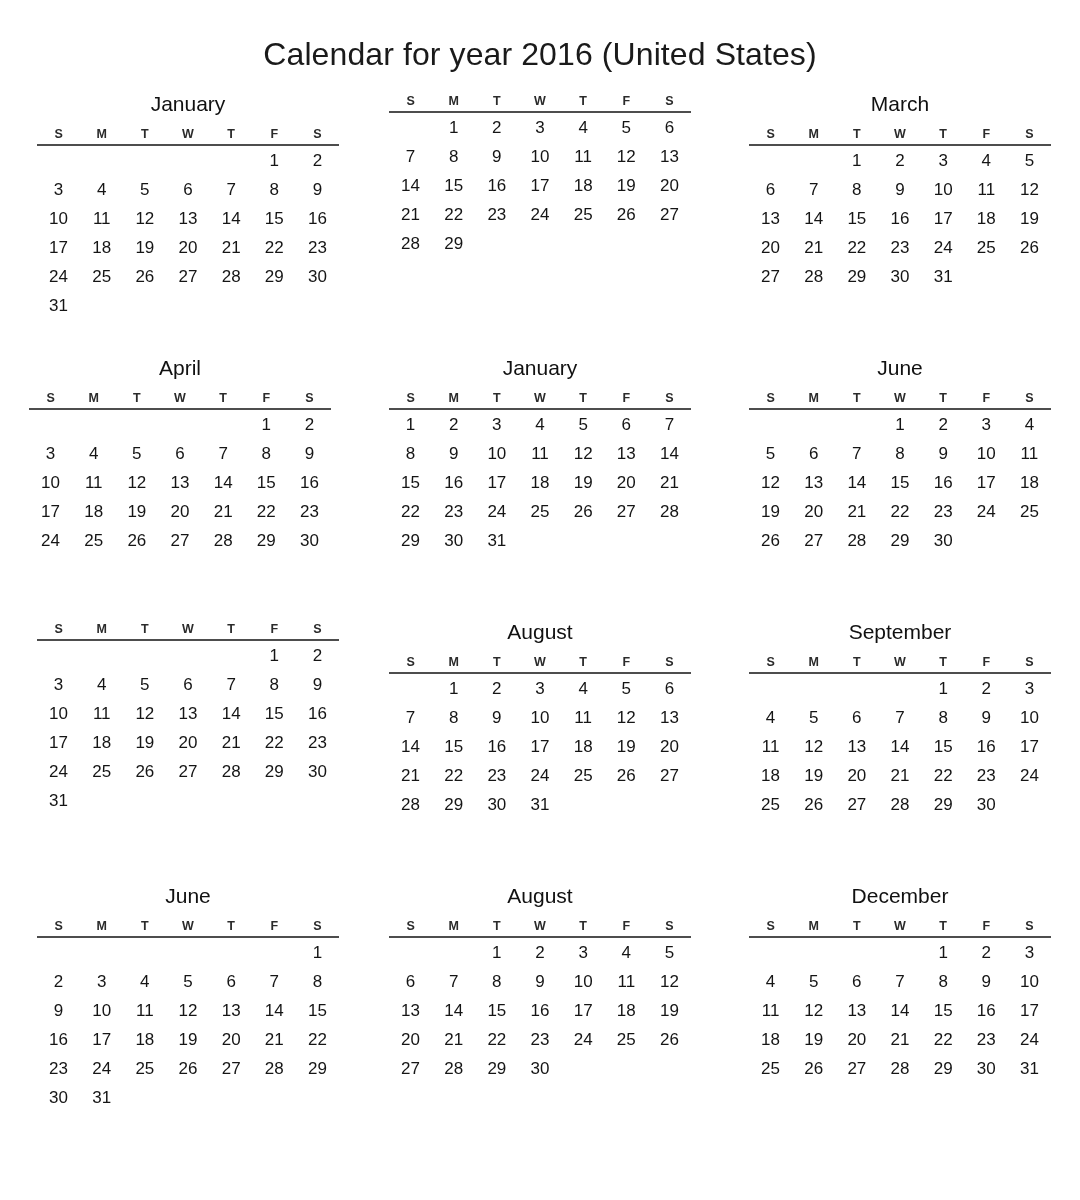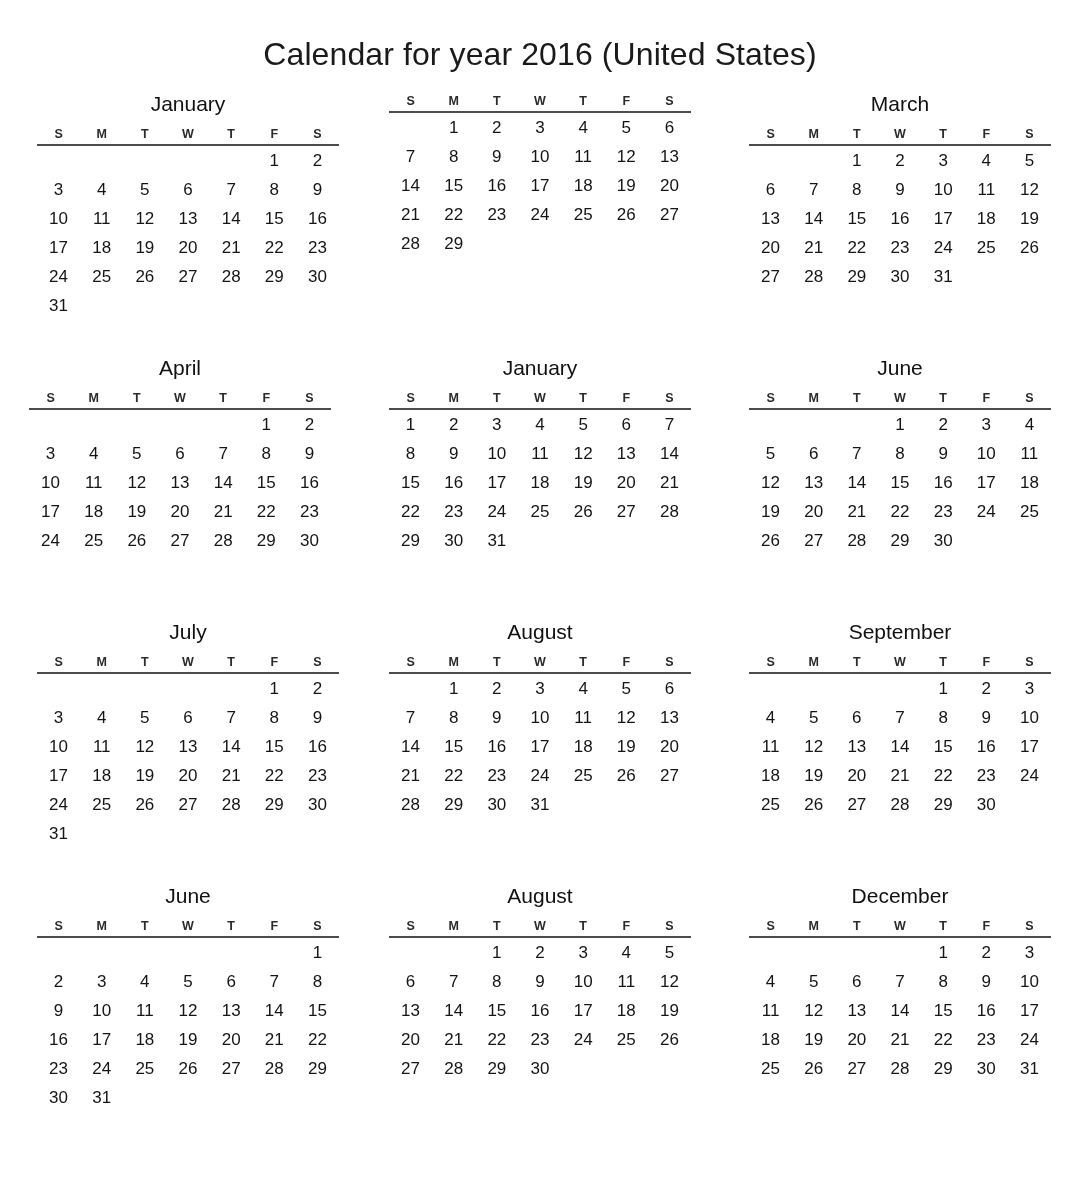--- a/index.html
+++ b/index.html
@@ -477,21 +477,20 @@
               <td class="day-cell">28</td>
               <td class="day-cell">29</td>
               <td class="day-cell">30</td>
               <td class="empty-day"></td>
               <td class="empty-day"></td>
             </tr>
           </tbody>
         </table>
       </div>
       <div class="month-block tall">
-        <div class="month-name">July</div>
         <table class="month-table">
           <thead>
             <tr>
               <th>S</th>
               <th>M</th>
               <th>T</th>
               <th>W</th>
               <th>T</th>
               <th>F</th>
               <th>S</th>

